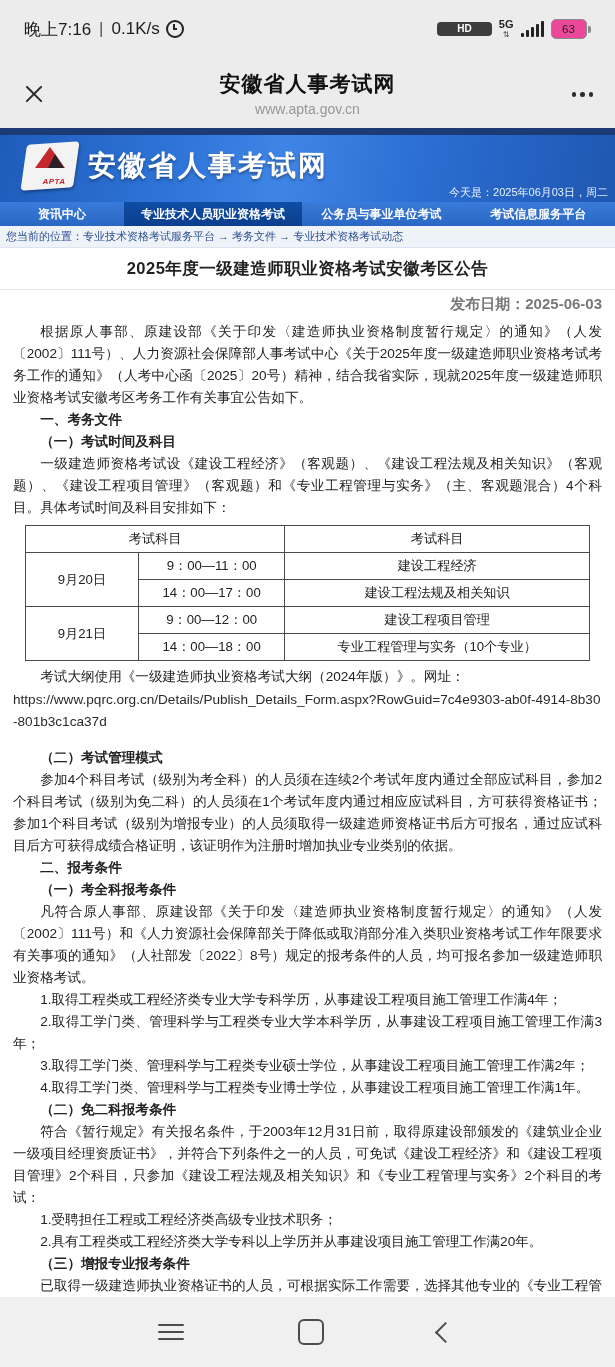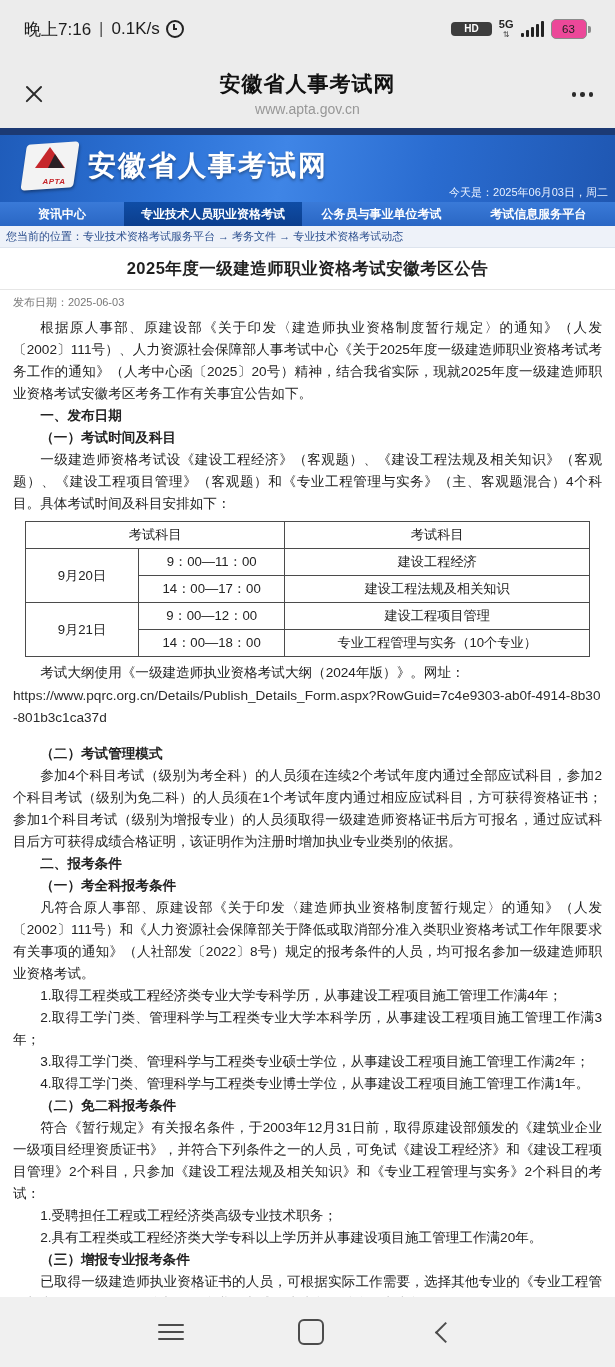--- a/index.html
+++ b/index.html
@@ -7,21 +7,21 @@
   .phone{width:615px;height:1367px;display:flex;flex-direction:column;overflow:hidden;}
 
   
   .statusbar{height:58px;flex:0 0 58px;display:flex;align-items:center;justify-content:space-between;padding:0 24px;box-sizing:border-box;color:#1d1d1d;font-size:17px;}
   .sb-left{display:flex;align-items:center;gap:6px;font-weight:500;}
   .sb-sep{color:#555;font-weight:300;padding:0 2px;}
   .clock-icon{width:14px;height:14px;border:2px solid #222;border-radius:50%;position:relative;display:inline-block;}
   .clock-icon::before{content:"";position:absolute;left:5px;top:2px;width:2px;height:5px;background:#222;}
   .clock-icon::after{content:"";position:absolute;left:5px;top:6px;width:4px;height:2px;background:#222;}
   .sb-right{display:flex;align-items:center;gap:7px;}
-  .hd-badge{background:#3d3d3d;color:#fff;font-size:10px;font-weight:bold;border-radius:4px;padding:2px 13px;line-height:1;}
+  .hd-badge{background:#3d3d3d;color:#fff;font-size:10px;font-weight:bold;border-radius:4px;padding:2px 20px;line-height:1;}
   .net{display:flex;flex-direction:column;align-items:center;line-height:1;}
   .net-g{font-size:11px;font-weight:bold;color:#222;}
   .net-arrows{font-size:8px;color:#444;margin-top:1px;}
   .bars{display:flex;align-items:flex-end;gap:2px;height:16px;}
   .bars i{display:block;width:3px;background:#222;border-radius:1px;}
   .battery{display:flex;align-items:center;}
   .battery-body{width:34px;height:18px;border:1.5px solid #8b8b8b;border-radius:5px;display:flex;align-items:center;justify-content:center;font-size:11.5px;color:#222;background:#ec4899;}
   .battery-tip{width:3px;height:7px;background:#8b8b8b;border-radius:0 2px 2px 0;margin-left:1.5px;}
 
   
@@ -50,21 +50,21 @@
   .tab{color:#fff;font-size:12px;font-weight:bold;text-align:center;line-height:24px;white-space:nowrap;overflow:hidden;}
   .tab.active{background:linear-gradient(180deg,#0f4da6,#0b3e8d);}
 
   
   .crumb{height:22px;flex:0 0 22px;background:#eef2f9;border-bottom:1px solid #dde4ee;box-sizing:border-box;color:#2c4f8e;font-size:11px;line-height:21px;padding-left:6px;white-space:nowrap;overflow:hidden;}
 
   
   .content{flex:1 1 auto;background:#fff;padding:8px 13px 0;box-sizing:border-box;overflow:hidden;}
   .a-title{text-align:center;font-size:16.5px;font-weight:bold;color:#1f1f1f;letter-spacing:.5px;margin-top:2px;}
   .a-rule{height:1px;background:#e6e6e6;margin:9px -13px 5px;}
-  .a-date{text-align:left;font-size:11px;color:#787878;margin-bottom:7px;}
+  .a-date{text-align:right;font-size:15px;color:#787878;margin-bottom:7px;font-weight:bold;}
   .blk{font-size:13.6px;line-height:22px;color:#232323;text-align:justify;}
   .blk.paragraph{text-indent:2em;}
   .blk.heading{text-indent:2em;font-weight:bold;}
   .blk.url{word-break:break-all;text-align:left;margin:1px 0 14px;color:#2a2a2a;}
   table.sched{border-collapse:collapse;width:calc(100% - 24px);margin:6px auto 5px;}
   table.sched th,table.sched td{border:1px solid #4b4b4b;text-align:center;font-size:13.2px;font-weight:normal;color:#222;height:26px;padding:0 2px;line-height:1.15;}
   td.c-date{width:20%;}
   td.c-time{width:26%;}
 
   
@@ -136,21 +136,21 @@
     </div>
 
   <div class="crumb">您当前的位置：专业技术资格考试服务平台 → 考务文件 → 专业技术资格考试动态</div>
 
   <div class="content">
     <div class="a-title">2025年度一级建造师职业资格考试安徽考区公告</div>
     <div class="a-rule"></div>
     <div class="a-date">发布日期：2025-06-03</div>
     <div>
         <div class="blk paragraph">根据原人事部、原建设部《关于印发〈建造师执业资格制度暂行规定〉的通知》（人发〔2002〕111号）、人力资源社会保障部人事考试中心《关于2025年度一级建造师职业资格考试考务工作的通知》（人考中心函〔2025〕20号）精神，结合我省实际，现就2025年度一级建造师职业资格考试安徽考区考务工作有关事宜公告如下。</div>
-        <div class="blk heading">一、发布日期</div>
+        <div class="blk heading">一、考务文件</div>
         <div class="blk heading">（一）考试时间及科目</div>
         <div class="blk paragraph">一级建造师资格考试设《建设工程经济》（客观题）、《建设工程法规及相关知识》（客观题）、《建设工程项目管理》（客观题）和《专业工程管理与实务》（主、客观题混合）4个科目。具体考试时间及科目安排如下：</div>
         <table class="sched">
           <tbody>
             <tr>
               <th colspan="2">考试科目</th>
               <th>考试科目</th>
             </tr>
             <tr>
               <td rowspan="2" class="c-date">9月20日</td>

